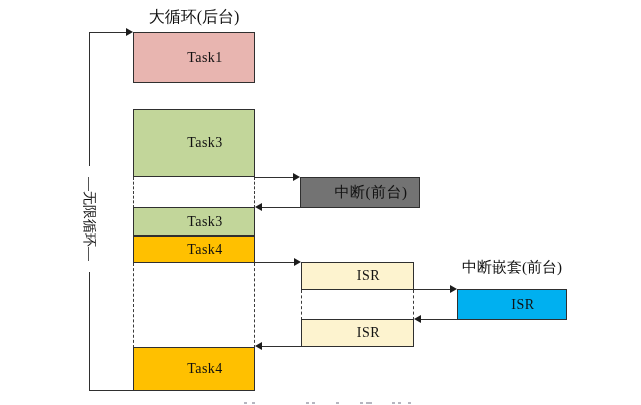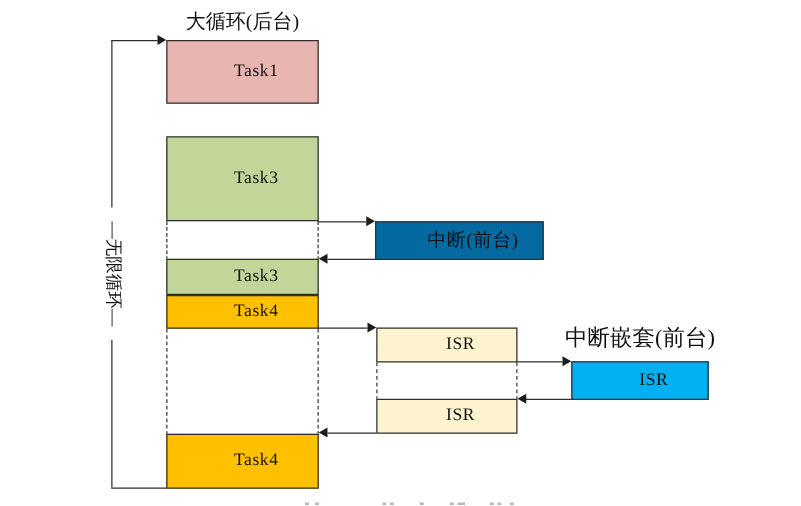--- a/index.html
+++ b/index.html
@@ -62,21 +62,21 @@
   </div>
 
   <div class="vdash" style="left:133px;top:263px;height:85px;"></div>
   <div class="vdash" style="left:254px;top:263px;height:85px;"></div>
 
   <div class="box" style="left: 133px; top: 347px; width: 122px; height: 44px; background-color: rgb(255, 192, 0);">
     <span>Task4</span>
 
   </div>
 
-  <div class="box" style="left: 300px; top: 177px; width: 135px; height: 31px; font-size: 15px; background-color: #0369a1;">
+  <div class="box" style="left: 300px; top: 177px; width: 120px; height: 31px; font-size: 15px; background-color: #737373;">
     <span>中断(前台)</span>
 
   </div>
 
   <div class="hline" style="left:254px;top:177px;width:39px;"></div>
   <div class="ah-r" style="left:293px;top:173px;"></div>
   <div class="hline" style="left:262px;top:207px;width:38px;"></div>
   <div class="ah-l" style="left:255px;top:203px;"></div>
 
   <div class="box" style="left: 301px; top: 262px; width: 113px; height: 28px; background-color: rgb(253, 243, 207);">
@@ -88,21 +88,21 @@
   <div class="box" style="left: 301px; top: 319px; width: 113px; height: 28px; background-color: rgb(253, 243, 207);">
     <span>ISR</span>
 
   </div>
 
   <div class="hline" style="left:254px;top:262px;width:40px;"></div>
   <div class="ah-r" style="left:294px;top:258px;"></div>
   <div class="hline" style="left:262px;top:346px;width:39px;"></div>
   <div class="ah-l" style="left:255px;top:342px;"></div>
 
-  <div class="label" style="left:442px;top:258px;width:140px;font-size:18px;">中断嵌套(前台)</div>
+  <div class="label" style="left:442px;top:258px;width:140px;font-size:15px;">中断嵌套(前台)</div>
   <div class="box" style="left: 457px; top: 289px; width: 110px; height: 31px; background-color: rgb(0, 176, 240);">
     <span>ISR</span>
 
   </div>
 
   <div class="hline" style="left:413px;top:289px;width:37px;"></div>
   <div class="ah-r" style="left:450px;top:285px;"></div>
   <div class="hline" style="left:420px;top:319px;width:37px;"></div>
   <div class="ah-l" style="left:414px;top:315px;"></div>
 

